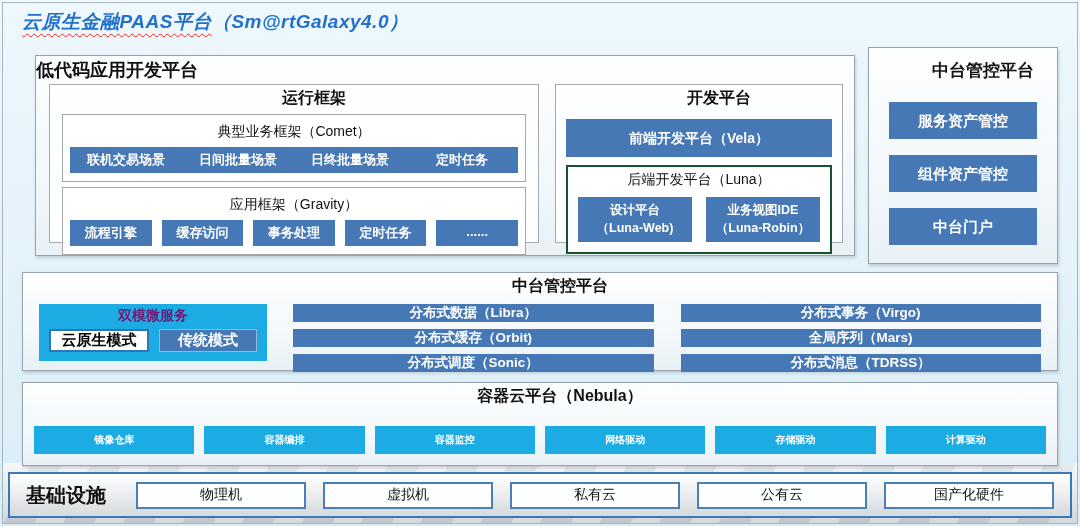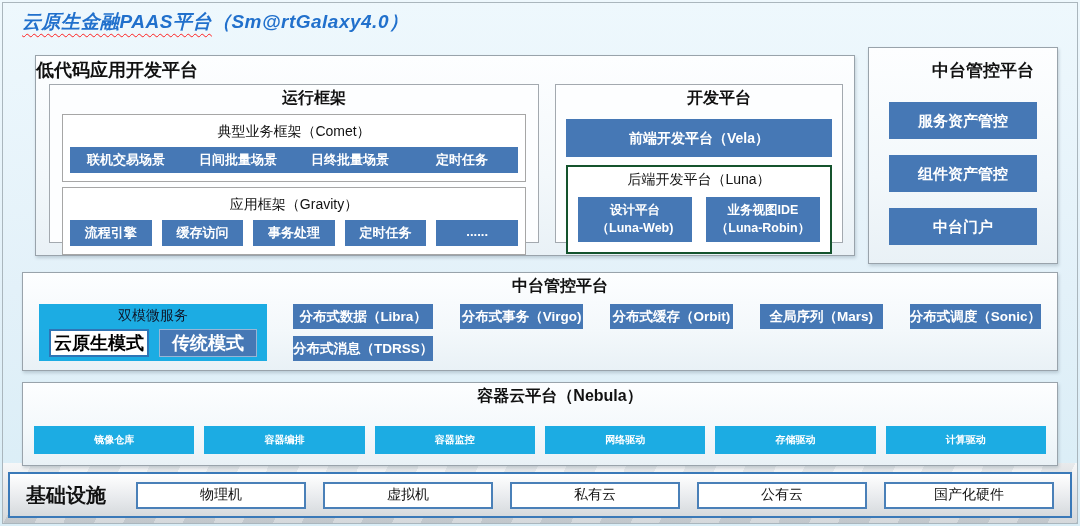--- a/index.html
+++ b/index.html
@@ -57,26 +57,26 @@
   .box-b{left:868px;top:47px;width:190px;height:217px;}
   .box-b .t-md{font-size:17px;margin-top:11px;}
   .mid-btns{display:flex;flex-direction:column;gap:16px;margin:20px 20px 0;}
   .mid-btn{height:37px;line-height:37px;font-size:15px;flex:none;padding:0;}
 
   
   .box-c{left:22px;top:272px;width:1036px;height:99px;}
   .c-body{position:absolute;left:16px;right:16px;top:31px;bottom:9px;display:flex;gap:26px;}
   .dual{width:228px;box-sizing:border-box;background:var(--cyan);padding:3px 10px 9px;
     display:flex;flex-direction:column;}
-  .dual-title{color:#0f172a;font-size:14px;font-weight:normal;text-align:center;}
+  .dual-title{color:#701a75;font-size:14px;font-weight:bold;text-align:center;}
   .dual-row{display:flex;gap:10px;margin-top:4px;flex:1;}
-  .mode{flex:1;display:flex;align-items:center;justify-content:center;font-size:18px;font-weight:bold;}
+  .mode{flex:1;display:flex;align-items:center;justify-content:center;font-size:15px;font-weight:bold;}
   .mode-native{background:#fff;border:2px solid var(--frame-blue);color:#000;}
   .mode-trad{background:var(--steel);color:#fff;border:1px solid rgba(255,255,255,.45);}
-  .c-grid{flex:1;display:grid;grid-template-columns:repeat(5,1fr);gap:7px 27px;}
+  .c-grid{flex:1;display:grid;grid-template-columns:repeat(2,1fr);gap:7px 27px;}
   .c-grid .chip{display:flex;align-items:center;justify-content:center;font-size:13.5px;padding:0;}
 
   
   .box-d{left:22px;top:382px;width:1036px;height:84px;}
   .d-row{position:absolute;left:11px;right:11px;bottom:11px;display:flex;gap:10px;}
   .d-row .chip{height:28px;line-height:28px;padding:0;font-size:10px;}
 
   
   .box-e{position:absolute;left:8px;top:472px;width:1064px;height:46px;box-sizing:border-box;
     border:2px solid #3a79b8;background:linear-gradient(180deg,#ffffff 0%,#e9ebee 55%,#d6dadd 100%);

